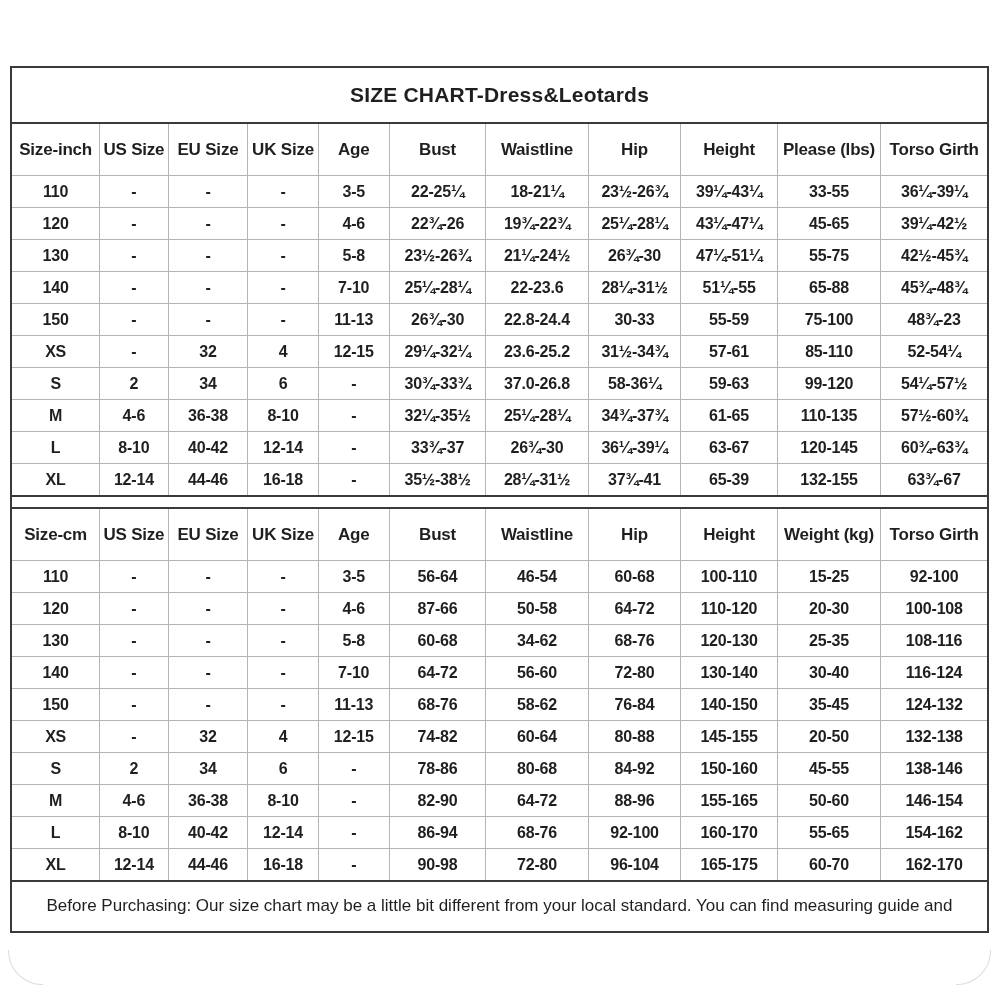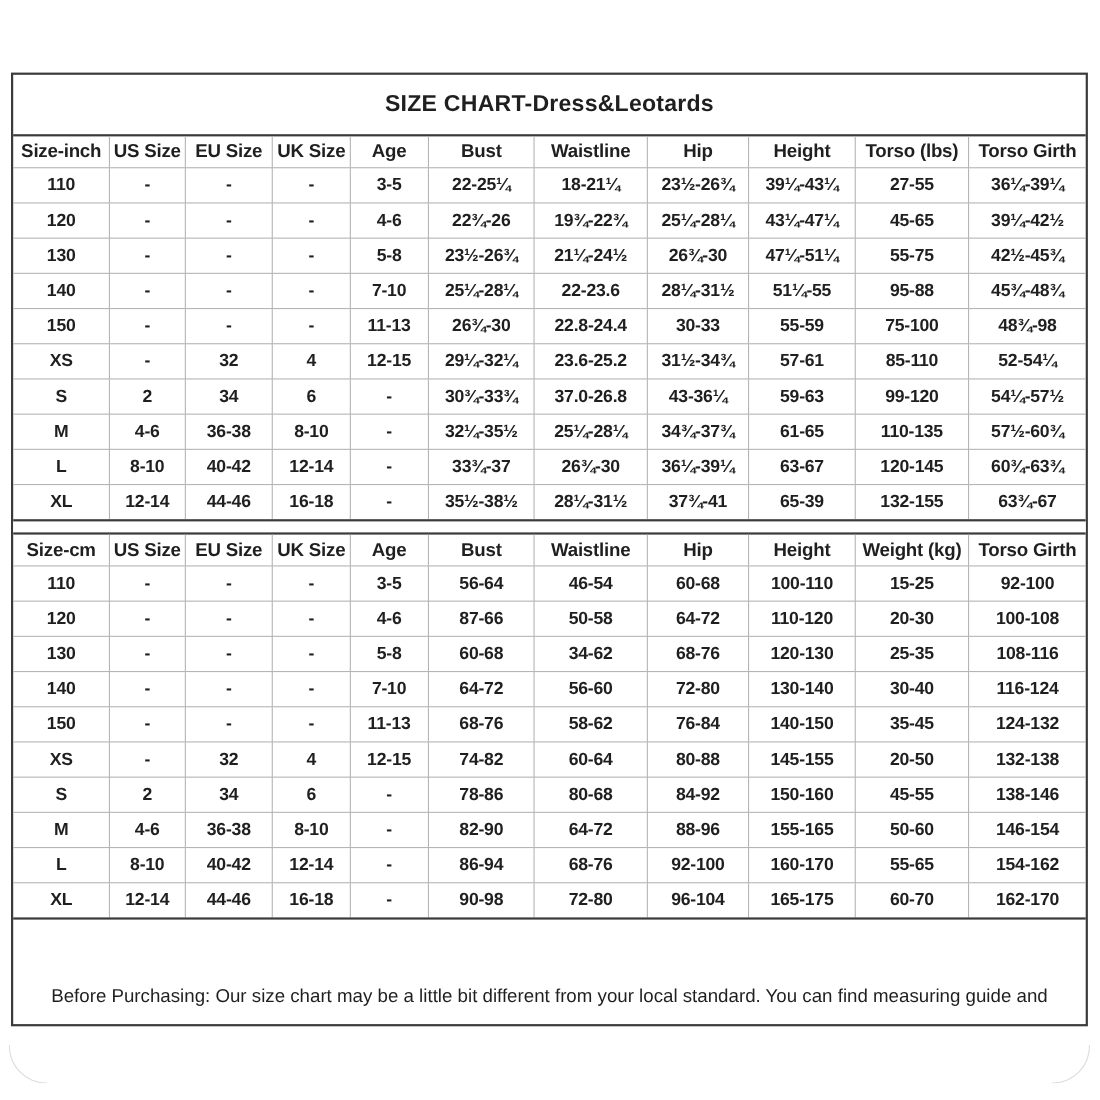--- a/index.html
+++ b/index.html
@@ -44,21 +44,21 @@
   table.size-table th,
   table.size-table td {
     border: 1px solid #b5b5b5;
     text-align: center;
     vertical-align: middle;
     padding: 0 2px;
     overflow: hidden;
     white-space: nowrap;
   }
   table.size-table th {
-    height: 28px;
+    height: 51px;
     font-size: 17px;
     font-weight: 700;
     letter-spacing: -0.2px;
   }
   table.size-table td {
     height: 31px;
     font-size: 16px;
     font-weight: 600;
     letter-spacing: -0.2px;
   }
@@ -69,21 +69,21 @@
     background: #ffffff;
   }
   .note {
     border-top: 2px solid #3a3a3a;
     padding: 11px 8px 12px 8px;
     text-align: center;
     font-size: 17px;
     font-weight: 500;
     line-height: 1.55;
   }
-  .note span { display: block; margin-top: 46px; }
+  .note span { display: block; }
   .corner-arc {
     position: absolute;
     width: 34px;
     height: 34px;
     border: 0 solid #dcdcdc;
   }
   .corner-arc.left {
     left: 8px;
     top: 950px;
     border-left-width: 1px;
@@ -124,36 +124,36 @@
           <tr>
             <th>Size-inch</th>
             <th>US Size</th>
             <th>EU Size</th>
             <th>UK Size</th>
             <th>Age</th>
             <th>Bust</th>
             <th>Waistline</th>
             <th>Hip</th>
             <th>Height</th>
-            <th>Torso (lbs)</th>
+            <th>Please (lbs)</th>
             <th>Torso Girth</th>
           </tr>
         </thead>
       <tbody>
           <tr>
             <td>110</td>
             <td>-</td>
             <td>-</td>
             <td>-</td>
             <td>3-5</td>
             <td>22-25¼</td>
             <td>18-21¼</td>
             <td>23½-26¾</td>
             <td>39¼-43¼</td>
-            <td>27-55</td>
+            <td>33-55</td>
             <td>36¼-39¼</td>
           </tr>
           <tr>
             <td>120</td>
             <td>-</td>
             <td>-</td>
             <td>-</td>
             <td>4-6</td>
             <td>22¾-26</td>
             <td>19¾-22¾</td>
@@ -178,35 +178,35 @@
           <tr>
             <td>140</td>
             <td>-</td>
             <td>-</td>
             <td>-</td>
             <td>7-10</td>
             <td>25¼-28¼</td>
             <td>22-23.6</td>
             <td>28¼-31½</td>
             <td>51¼-55</td>
-            <td>95-88</td>
+            <td>65-88</td>
             <td>45¾-48¾</td>
           </tr>
           <tr>
             <td>150</td>
             <td>-</td>
             <td>-</td>
             <td>-</td>
             <td>11-13</td>
             <td>26¾-30</td>
             <td>22.8-24.4</td>
             <td>30-33</td>
             <td>55-59</td>
             <td>75-100</td>
-            <td>48¾-98</td>
+            <td>48¾-23</td>
           </tr>
           <tr>
             <td>XS</td>
             <td>-</td>
             <td>32</td>
             <td>4</td>
             <td>12-15</td>
             <td>29¼-32¼</td>
             <td>23.6-25.2</td>
             <td>31½-34¾</td>
@@ -215,21 +215,21 @@
             <td>52-54¼</td>
           </tr>
           <tr>
             <td>S</td>
             <td>2</td>
             <td>34</td>
             <td>6</td>
             <td>-</td>
             <td>30¾-33¾</td>
             <td>37.0-26.8</td>
-            <td>43-36¼</td>
+            <td>58-36¼</td>
             <td>59-63</td>
             <td>99-120</td>
             <td>54¼-57½</td>
           </tr>
           <tr>
             <td>M</td>
             <td>4-6</td>
             <td>36-38</td>
             <td>8-10</td>
             <td>-</td>

